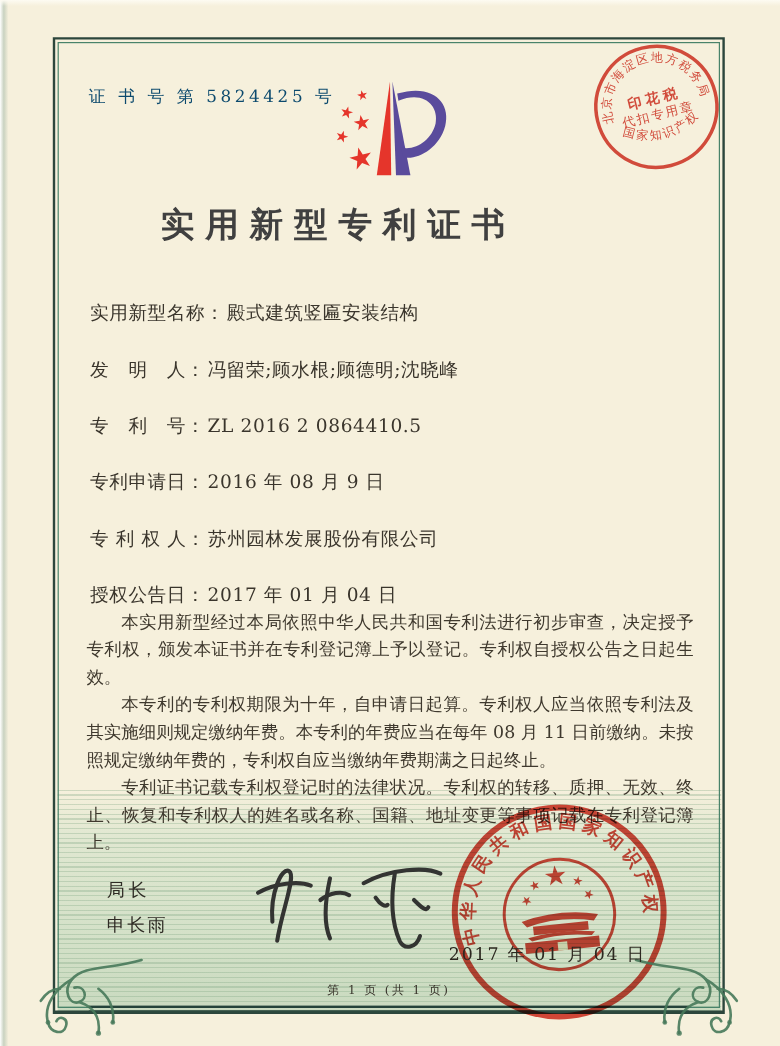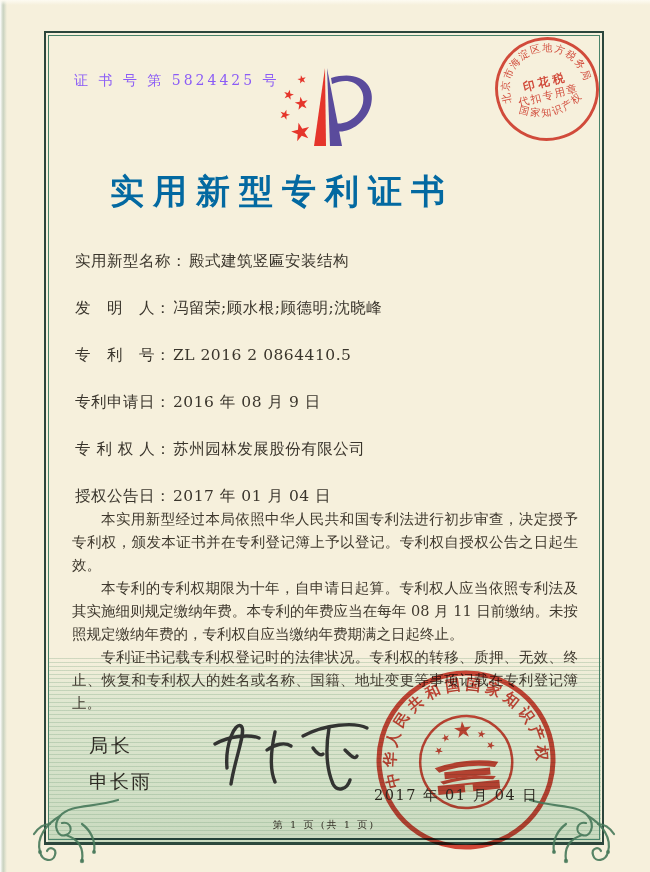--- a/index.html
+++ b/index.html
@@ -19,40 +19,40 @@
   .frame-inner{position:absolute;inset:2px;border:1px solid #49836a;}
   .bottom-rule{position:absolute;left:74px;top:838px;width:500px;height:6px;
     border-top:2px solid #24433a;border-bottom:2px solid #2c4a3e;box-sizing:border-box;z-index:2;}
 
   
   .guilloche{position:absolute;left:48px;right:49px;top:658px;height:185px;z-index:0;
     background:
       repeating-linear-gradient(0deg, rgba(118,160,124,0.30) 0 1px, rgba(118,160,124,0) 1px 4px),
       linear-gradient(180deg, rgba(214,230,208,0) 0%, rgba(206,224,199,0.55) 22%, rgba(199,219,192,0.75) 70%, rgba(193,214,186,0.85) 100%);}
 
-  .cert-no{position:absolute;left:74px;top:72px;font-size:14px;letter-spacing:3px;color:#8b5cf6;z-index:2;}
+  .cert-no{position:absolute;left:74px;top:72px;font-size:14px;letter-spacing:3px;color:#0c4a6e;z-index:2;}
 
   
   .logo{position:absolute;left:281px;top:64px;width:100px;height:96px;z-index:2;}
   .logo-star{position:absolute;color:#e5352b;line-height:1;z-index:3;
     font-family:"DejaVu Sans",sans-serif;}
 
   .title{position:absolute;left:44px;top:169px;width:476px;text-align:center;
-    font-size:34px;font-weight:700;letter-spacing:9px;color:#0369a1;z-index:2;}
+    font-size:28px;font-weight:700;letter-spacing:9px;color:#404040;z-index:2;}
 
   .fields{position:absolute;left:75px;top:251px;width:480px;z-index:2;}
   .field-row{margin-bottom:26px;font-size:15.5px;color:#3a352c;letter-spacing:0.5px;white-space:nowrap;}
   .flabel{font-weight:400;}
   .fvalue{margin-left:2px;text-align:right;}
 
   .body-text{position:absolute;left:72px;top:508px;width:506px;z-index:2;
     font-size:14.5px;line-height:23px;color:#3f392e;text-align:justify;}
   .body-text p{margin:0;text-indent:2em;}
 
-  .signer{position:absolute;left:89px;top:733px;z-index:2;font-size:19px;color:#2e2b24;letter-spacing:3px;}
+  .signer{position:absolute;left:89px;top:733px;z-index:2;font-size:15px;color:#2e2b24;letter-spacing:3px;}
   .signer .name{margin-top:10px;letter-spacing:2px;}
 
   .signature{position:absolute;left:205px;top:710px;width:175px;height:88px;z-index:2;}
 
   .office-seal{position:absolute;left:372px;top:666px;width:188px;height:188px;z-index:2;
     mix-blend-mode:multiply;transform:rotate(-6deg);}
   .issue-date{position:absolute;left:374px;top:786px;z-index:3;font-size:14.5px;
     color:#2c2820;letter-spacing:1.5px;white-space:nowrap;}
 
   .tax-stamp{position:absolute;left:491px;top:33px;width:112px;height:112px;z-index:3;

